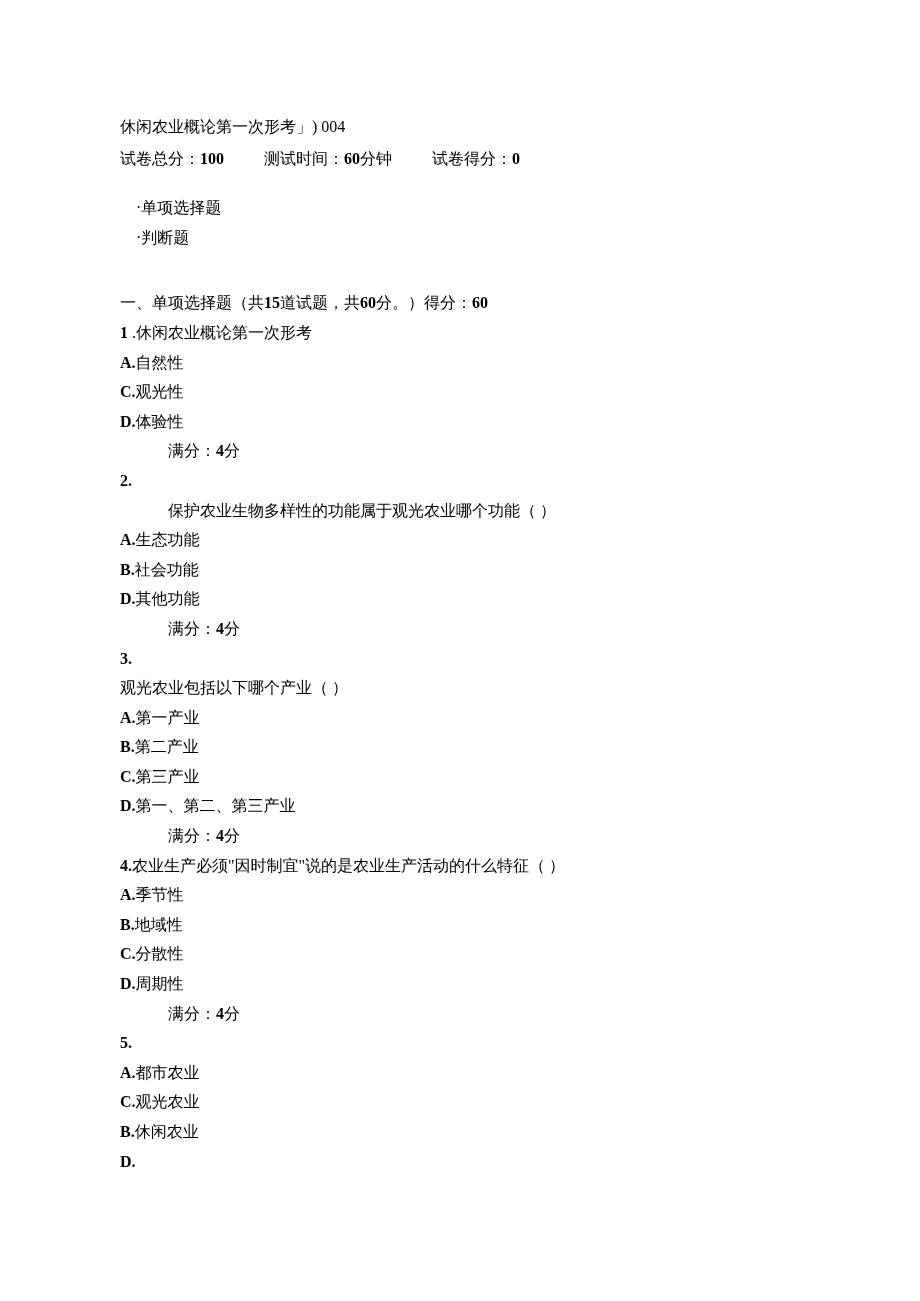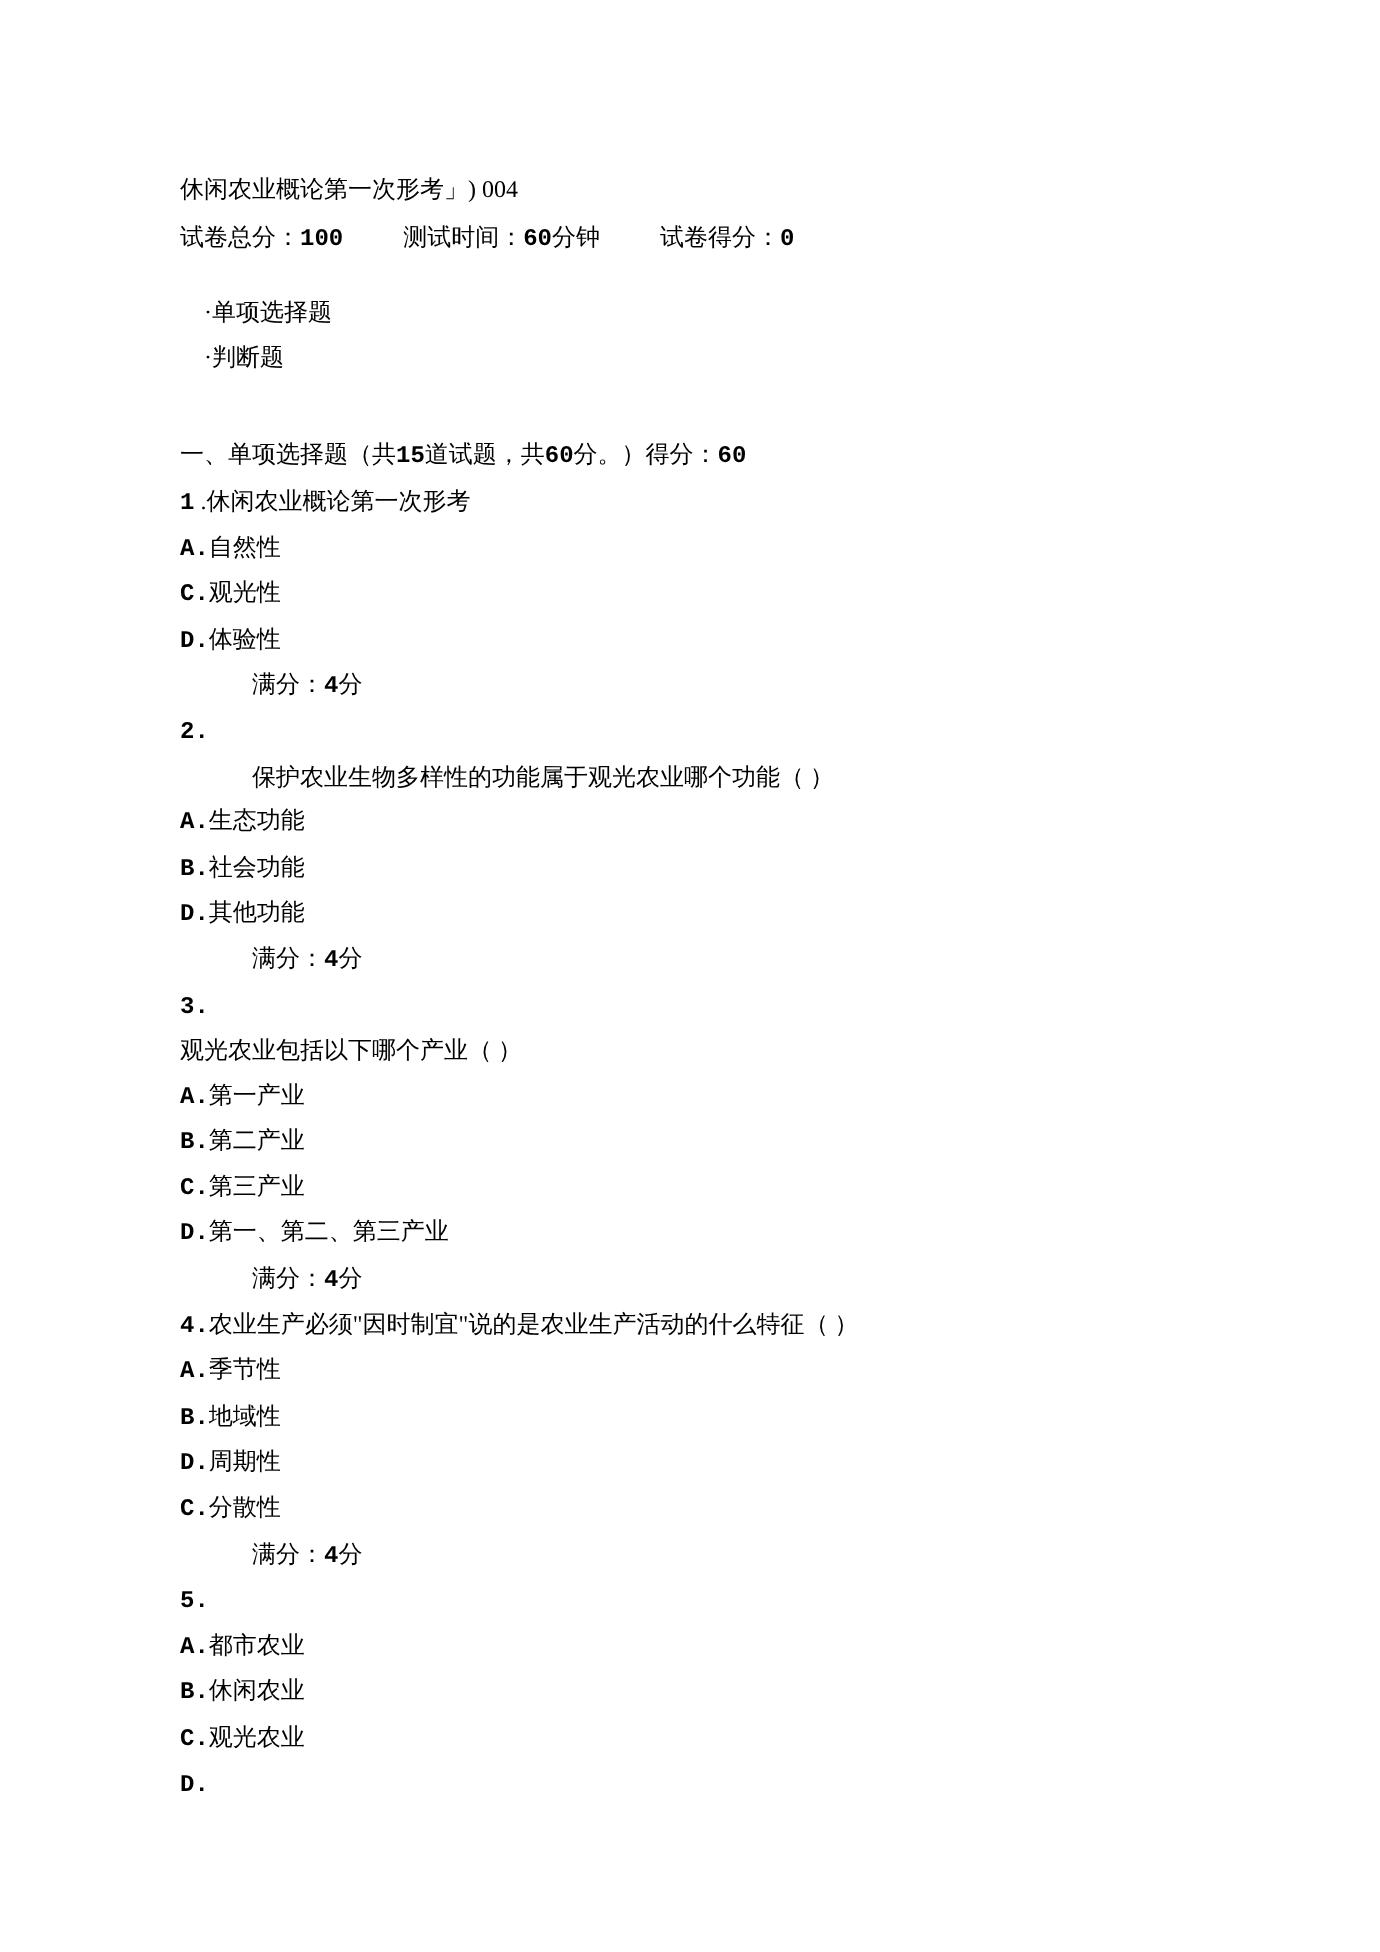--- a/index.html
+++ b/index.html
@@ -12,21 +12,21 @@
       width: 920px;
       padding: 112px 120px 50px 120px;
     }
     .header-line { margin-bottom: 2px; }
     .gap { height: 18px; }
     .gap-lg { height: 36px; }
     .bullet-line { margin-left: 16px; }
     .indent { padding-left: 48px; }
     .q-block { }
     .opt { }
-    .bold { font-weight: bold; font-family: Liberation Mono, monospace; text-align: right; }
+    .bold { font-weight: bold; font-family: Liberation Serif, serif; text-align: right; }
   </style>
 </head>
 <body>
 
 <div class="header-line">
   <span>休闲农业概论第一次形考」) 004</span>
 </div>
 <div class="header-line">
   <span>试卷总分：</span><span class="bold">100</span>&nbsp;&nbsp;&nbsp;&nbsp;&nbsp;&nbsp;&nbsp;&nbsp;&nbsp;&nbsp;<span>测试时间：</span><span class="bold">60</span><span>分钟</span>&nbsp;&nbsp;&nbsp;&nbsp;&nbsp;&nbsp;&nbsp;&nbsp;&nbsp;&nbsp;<span>试卷得分：</span><span class="bold">0</span>
 </div>
@@ -66,24 +66,24 @@
   <div class="opt"><span class="bold">B.</span><span>第二产业</span></div>
   <div class="opt"><span class="bold">C.</span><span>第三产业</span></div>
   <div class="opt"><span class="bold">D.</span><span>第一、第二、第三产业</span></div>
   <div class="indent"><span>满分：</span><span class="bold">4</span><span>分</span></div>
 </div>
 
 <div class="q-block">
   <div><span class="bold">4.</span><span>农业生产必须"因时制宜"说的是农业生产活动的什么特征（                    ）</span></div>
   <div class="opt"><span class="bold">A.</span><span>季节性</span></div>
   <div class="opt"><span class="bold">B.</span><span>地域性</span></div>
+  <div class="opt"><span class="bold">C.</span><span>分散性</span></div>
   <div class="opt"><span class="bold">D.</span><span>周期性</span></div>
-  <div class="opt"><span class="bold">C.</span><span>分散性</span></div>
   <div class="indent"><span>满分：</span><span class="bold">4</span><span>分</span></div>
 </div>
 
 <div class="q-block">
   <div><span class="bold">5.</span></div>
   <div class="opt"><span class="bold">A.</span><span>都市农业</span></div>
+  <div class="opt"><span class="bold">C.</span><span>观光农业</span></div>
   <div class="opt"><span class="bold">B.</span><span>休闲农业</span></div>
-  <div class="opt"><span class="bold">C.</span><span>观光农业</span></div>
   <div class="opt"><span class="bold">D.</span><span></span></div>
 </div>
 
 </body></html>

